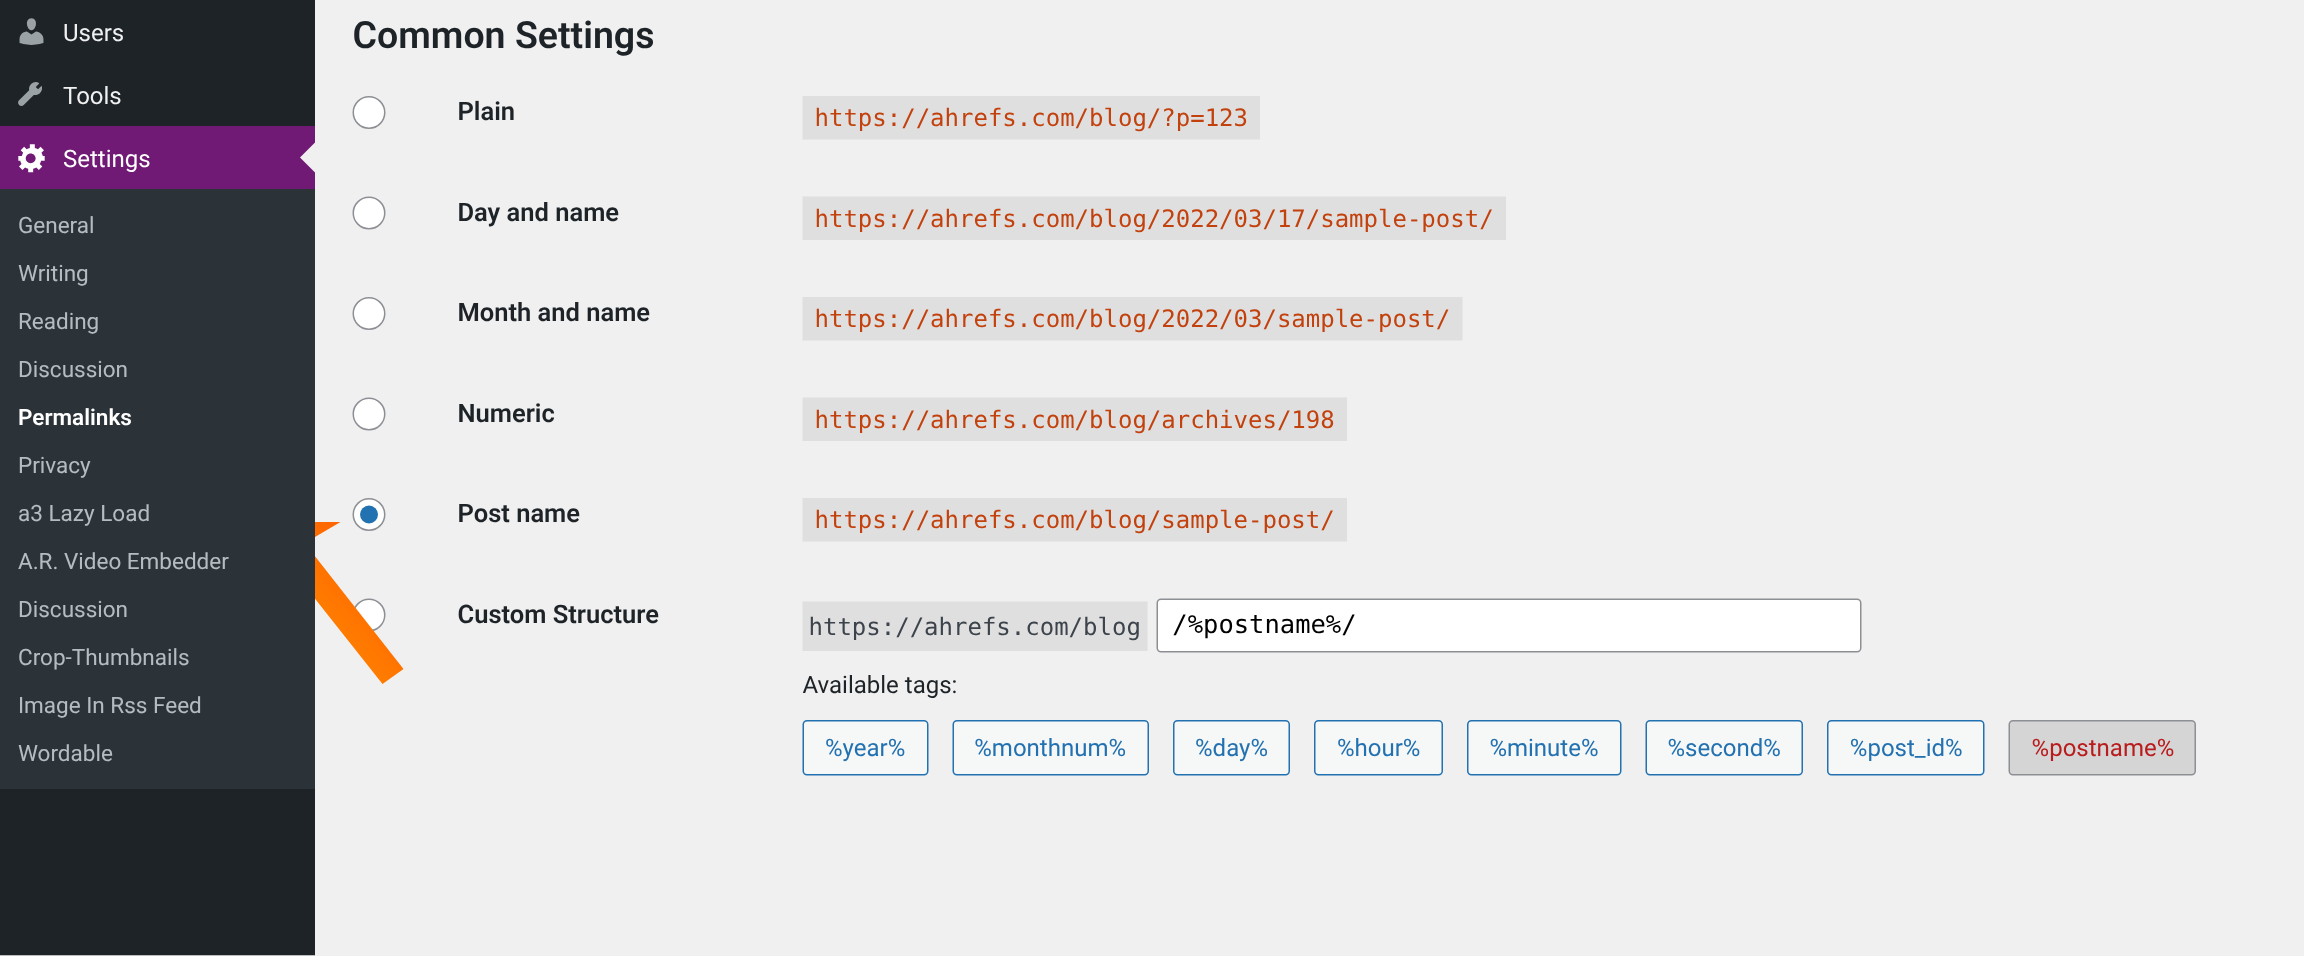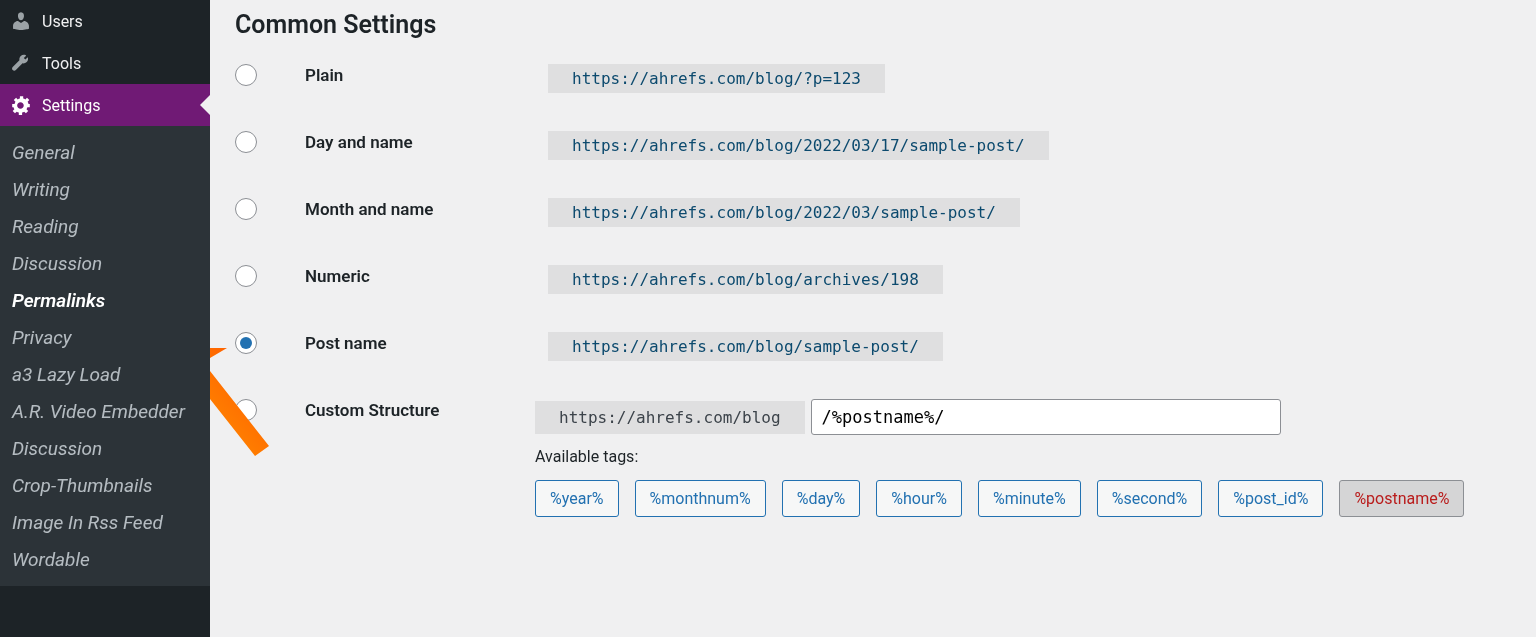--- a/index.html
+++ b/index.html
@@ -52,24 +52,23 @@
       justify-content: center;
     }
     .menu-icon svg { fill: rgba(240,246,252,0.6); }
     .menu-item.current .menu-icon svg { fill: #fff; }
     .submenu {
       background: #2c3338;
       padding: 8px 0;
     }
     .submenu-item {
       padding: 7px 12px;
-      font-size: 19px;
+      font-size: 15px;
       color: rgba(240,246,252,0.7);
       cursor: pointer;
-      font-style: italic;
     }
     .submenu-item.current {
       color: #fff;
       font-weight: 600;
     }
 
     .content {
       flex: 1;
       padding: 10px 25px;
       overflow: hidden;
@@ -119,35 +118,34 @@
       font-weight: 600;
       color: #1d2327;
     }
     .value-col {
       flex: 1;
     }
     .code-block {
       background: rgba(0,0,0,0.07);
       font-family: Menlo, Consolas, monaco, monospace;
       font-size: 16px;
-      padding: 5px 24px;
-      color: #0c4a6e;
+      padding: 5px 8px;
+      color: #c2410c;
       display: inline-block;
-      margin-left: 13px;
     }
     .custom-row {
       display: flex;
       align-items: center;
       gap: 0;
     }
     .custom-base {
       background: rgba(0,0,0,0.07);
       font-family: Menlo, Consolas, monaco, monospace;
       font-size: 16px;
-      padding: 7px 24px;
+      padding: 7px 4px;
       color: #3c434a;
     }
     .custom-input {
       height: 36px;
       width: 470px;
       border: 1px solid #8c8f94;
       border-radius: 3px;
       font-family: Menlo, Consolas, monaco, monospace;
       font-size: 17px;
       padding: 0 10px;

